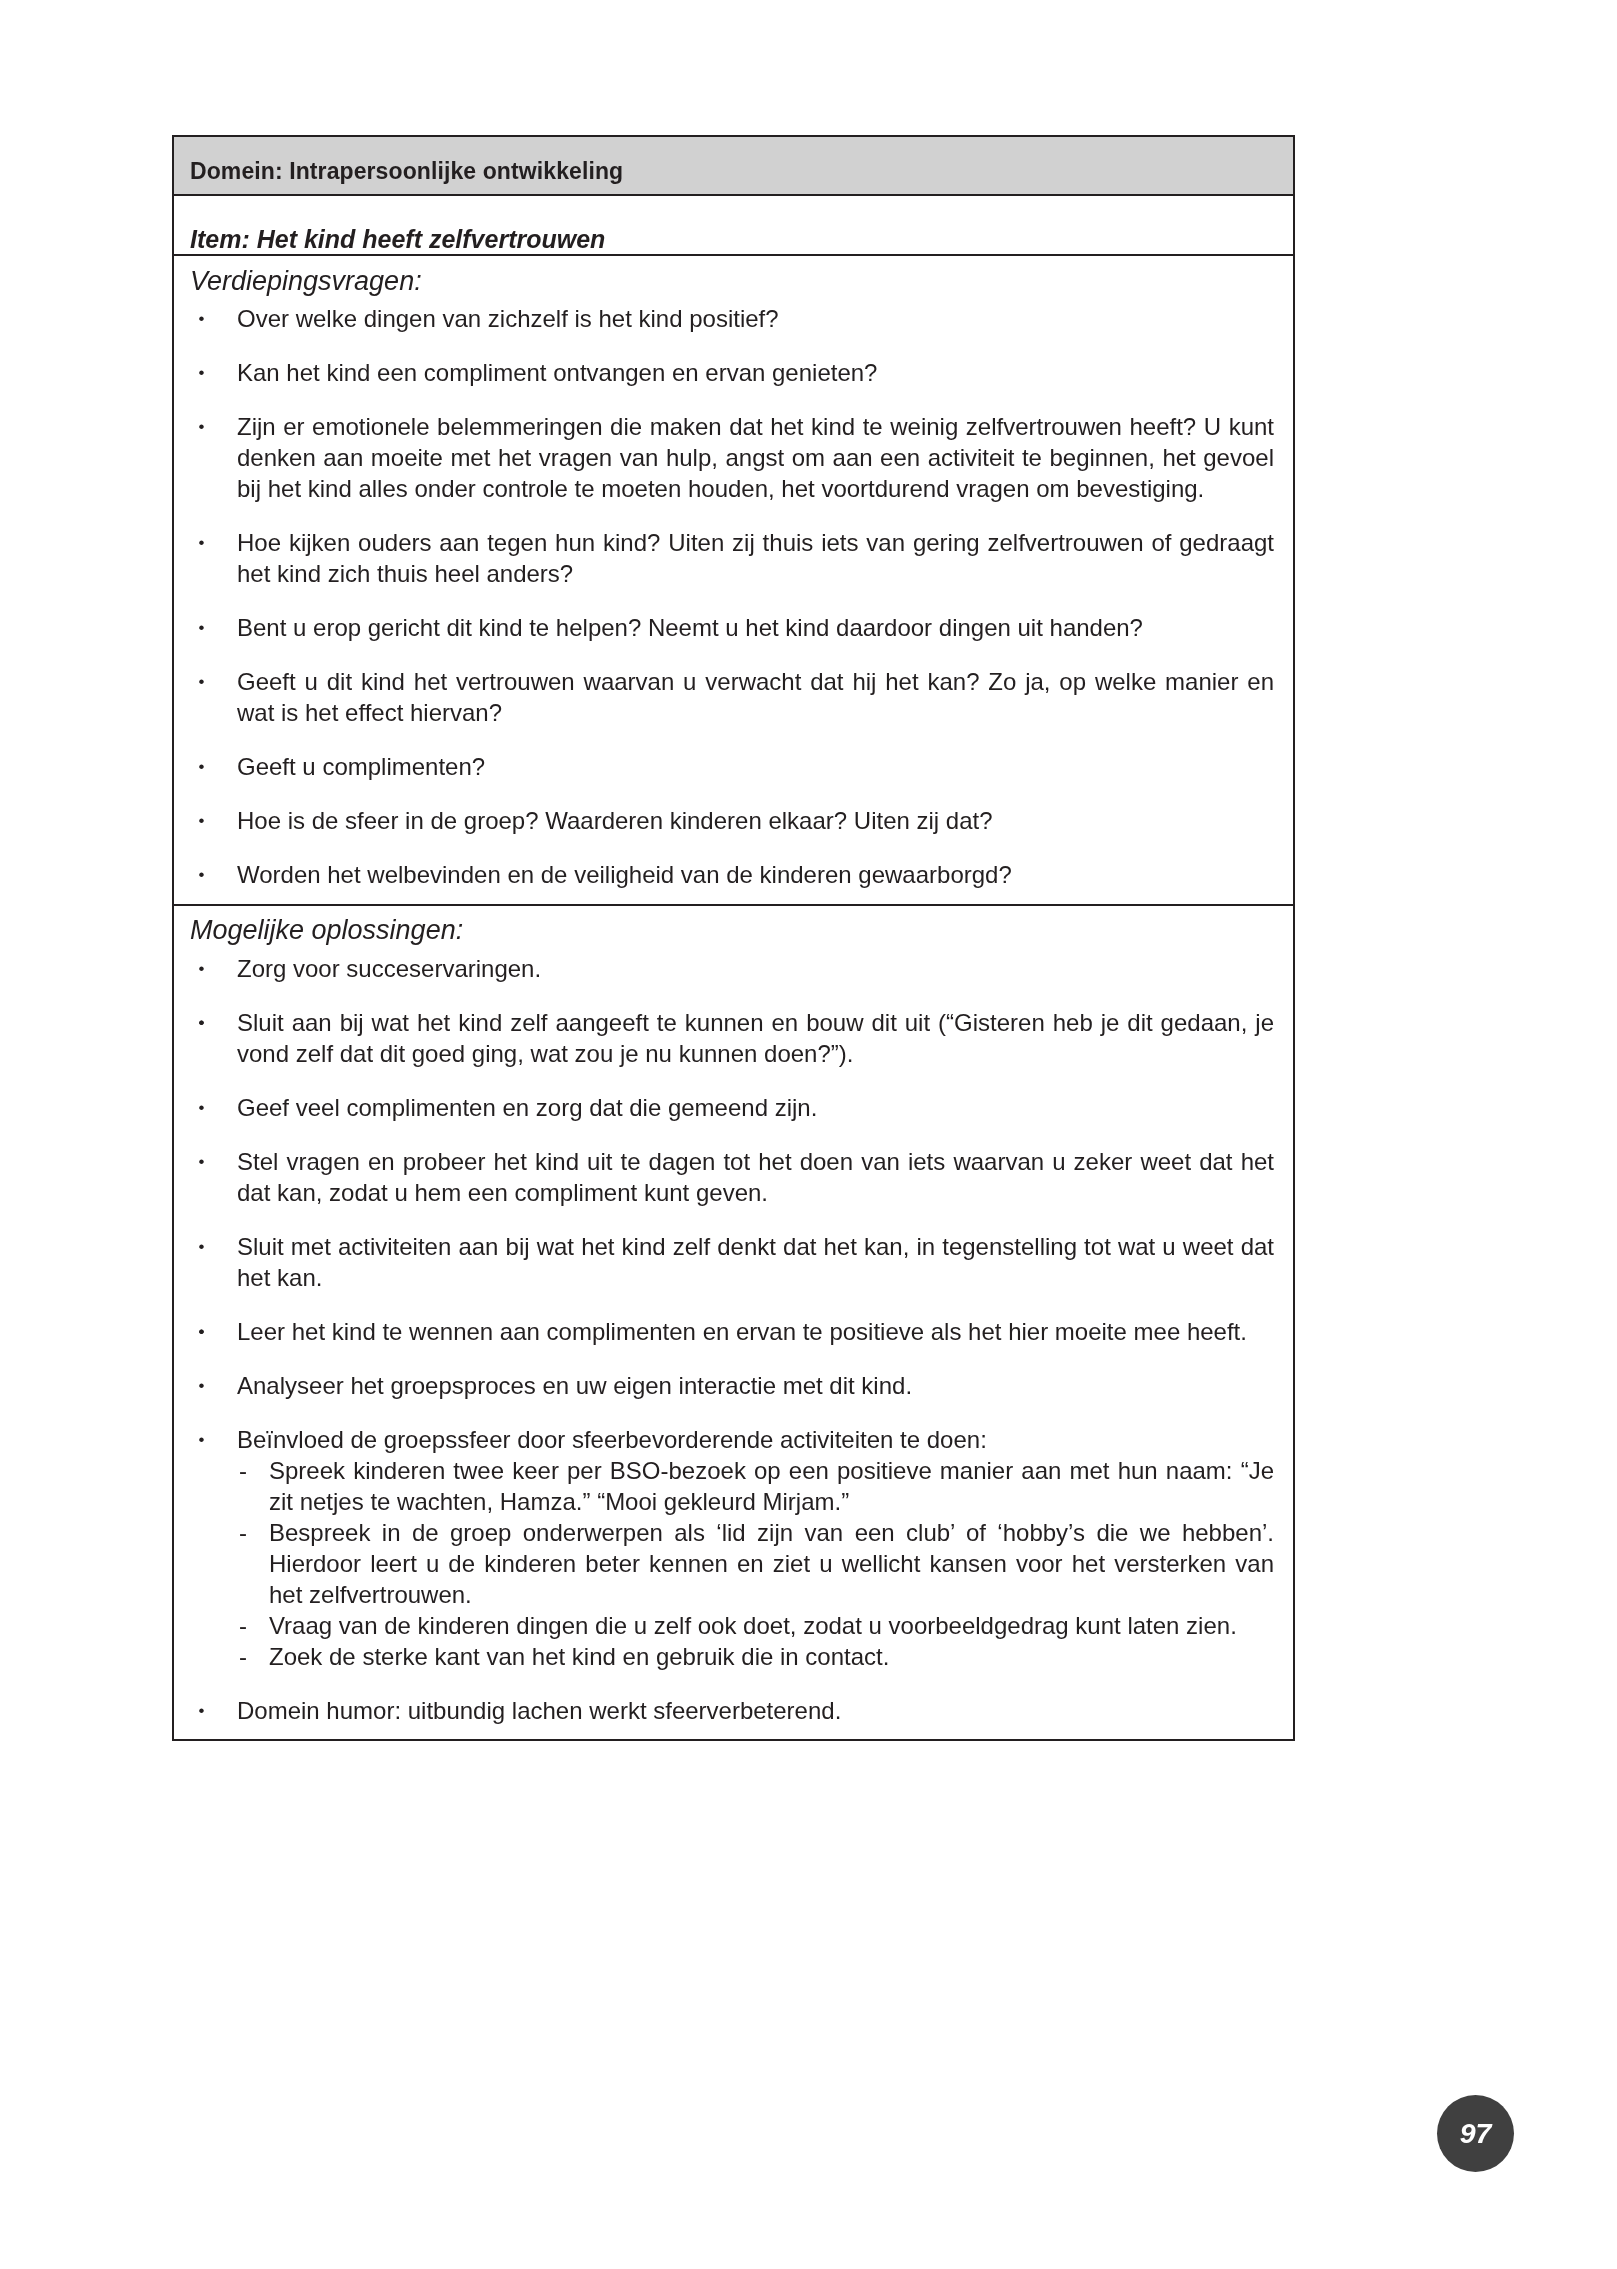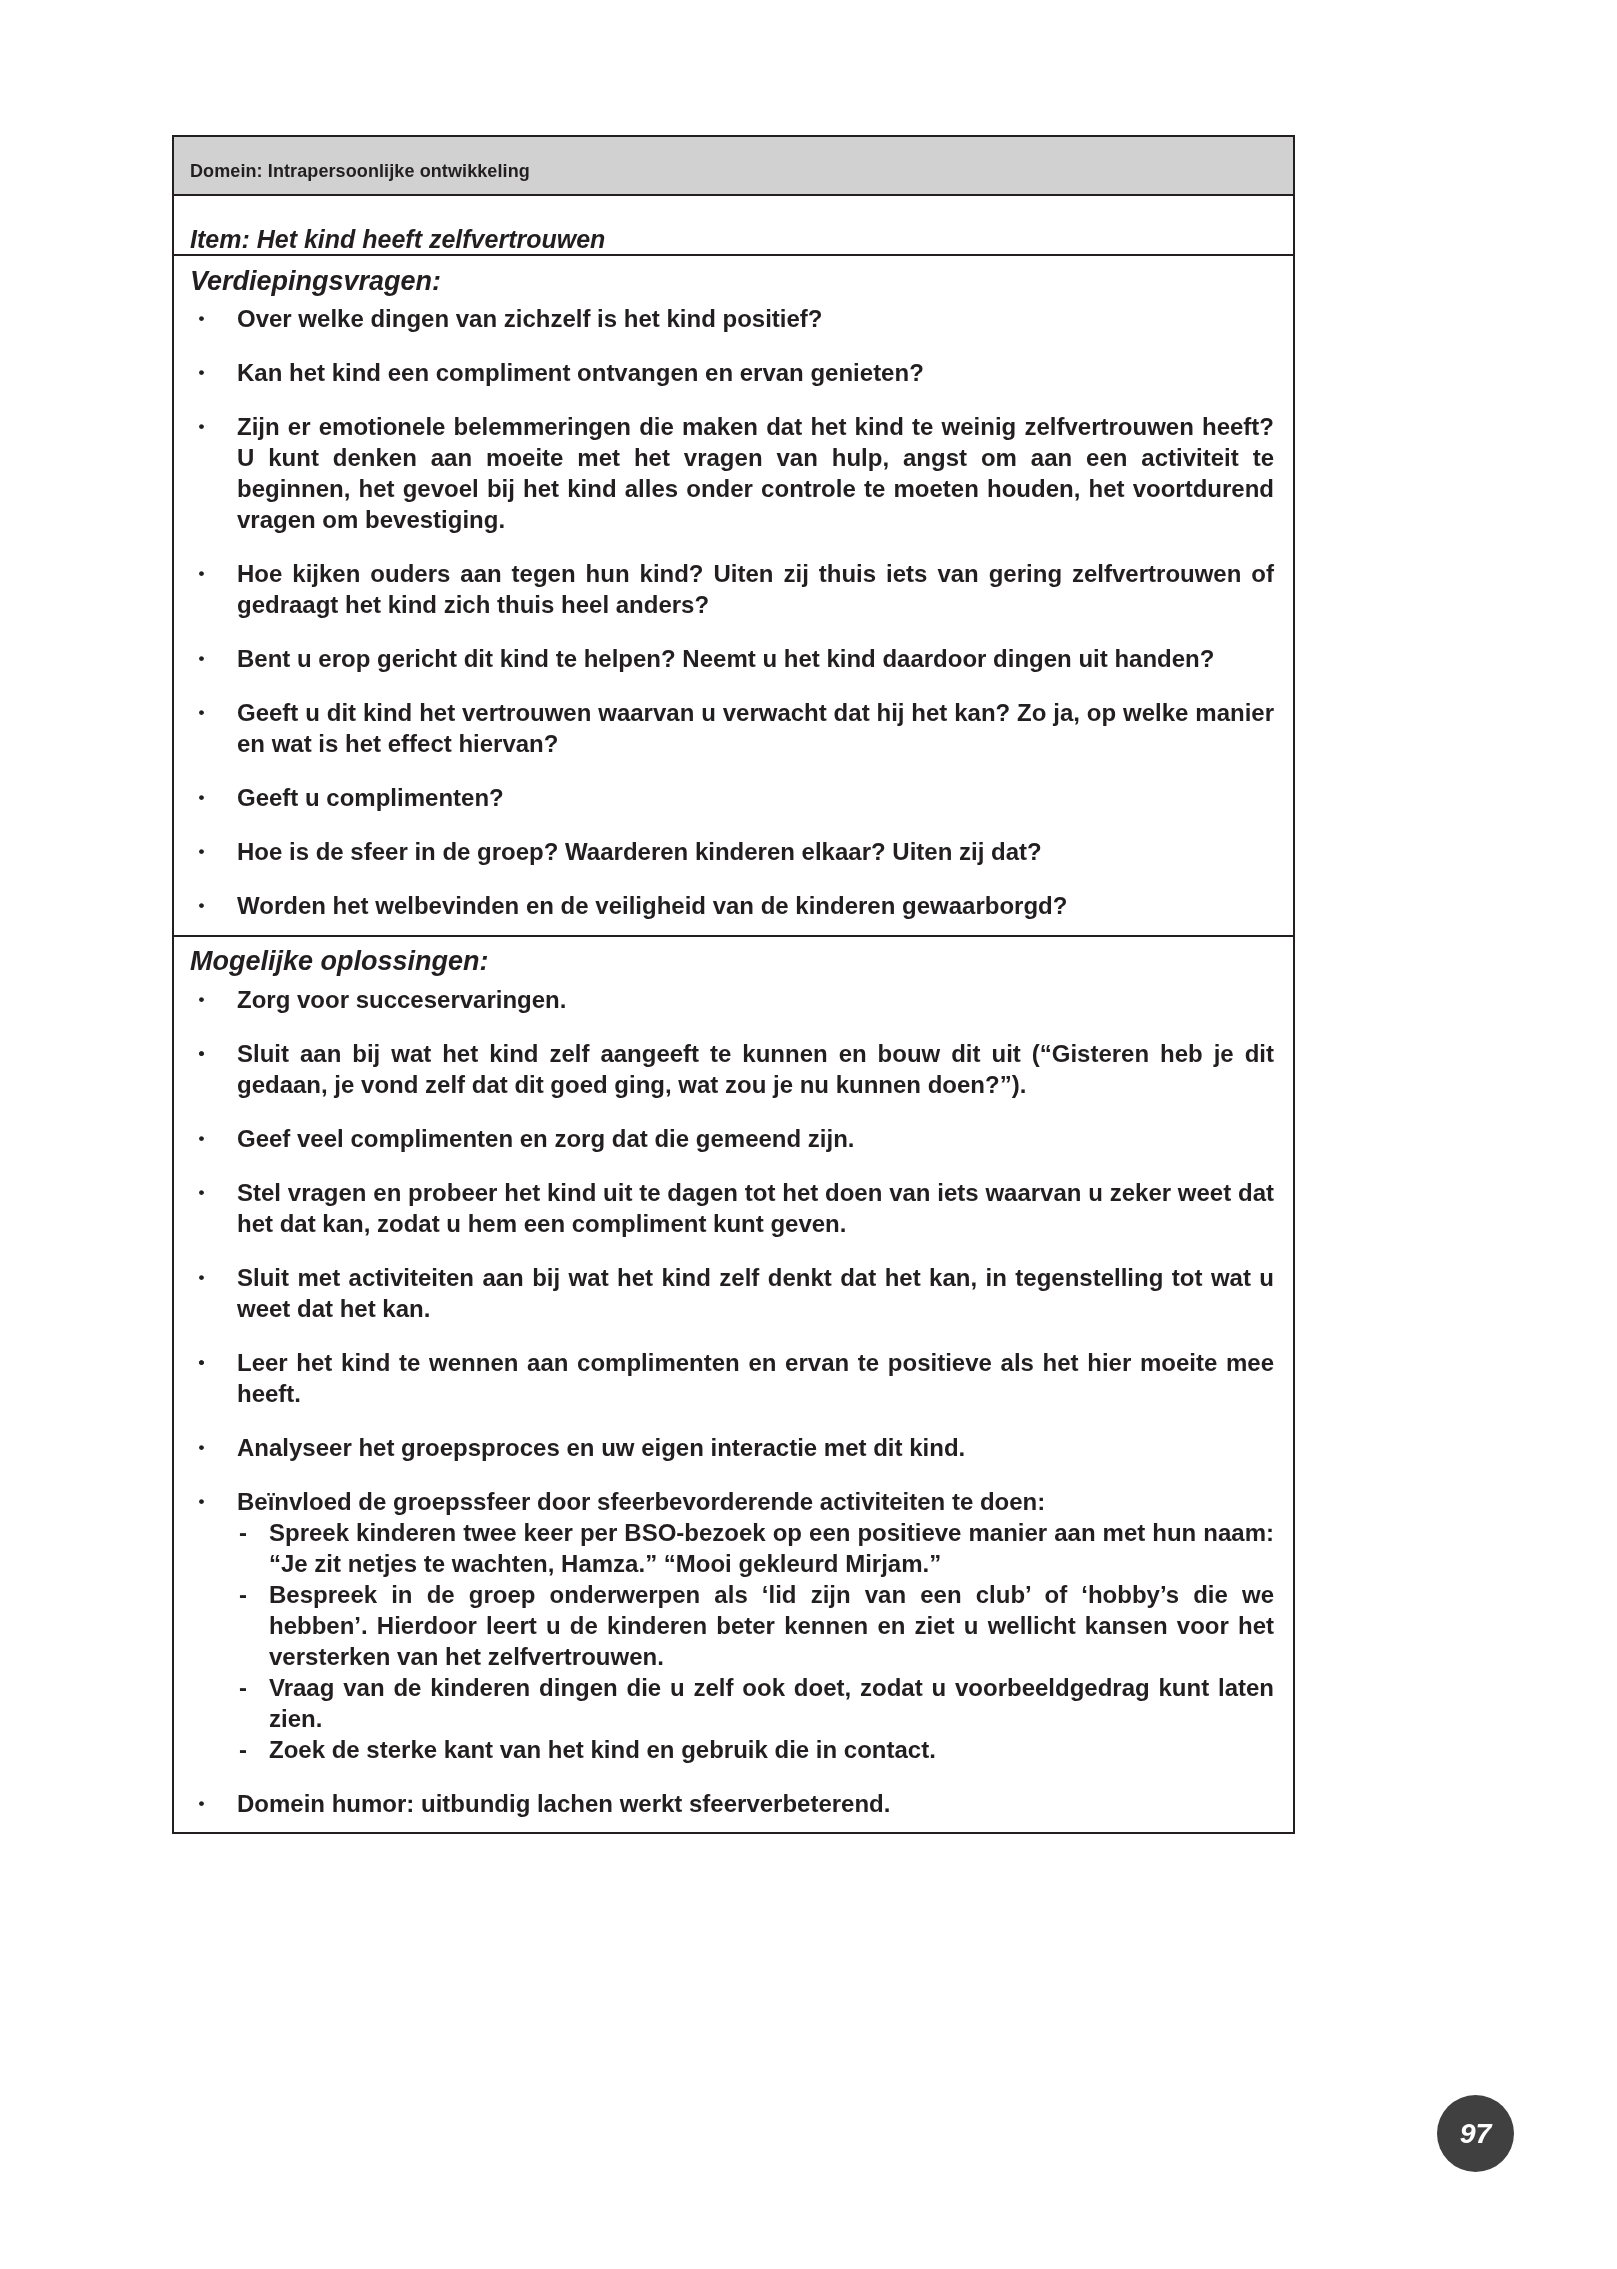--- a/index.html
+++ b/index.html
@@ -25,38 +25,37 @@
   }
   .domain-row {
     background: #d1d1d1;
     height: 59px;
     border-bottom: 2.9px solid #231f20;
     box-sizing: border-box;
     padding: 12px 0 0 16px;
     display: flex;
     align-items: center;
     font-weight: bold;
-    font-size: 18px;
+    font-size: 23px;
     letter-spacing: 0.1px;
   }
   .item-row {
     height: 60px;
     border-bottom: 2.9px solid #231f20;
     box-sizing: border-box;
     padding: 0 0 0 16px;
     display: flex;
     align-items: flex-end;
     font-weight: bold;
     font-style: italic;
     font-size: 25px;
   }
   .section {
     padding: 7.6px 19px 13.3px 16px;
     box-sizing: border-box;
-    font-weight: bold;
   }
   .section + .section {
     border-top: 2.9px solid #231f20;
   }
   .section-title {
     font-style: italic;
     font-size: 27px;
     line-height: 34px;
     margin: 0 0 5.7px 0;
     color: #231f20;

